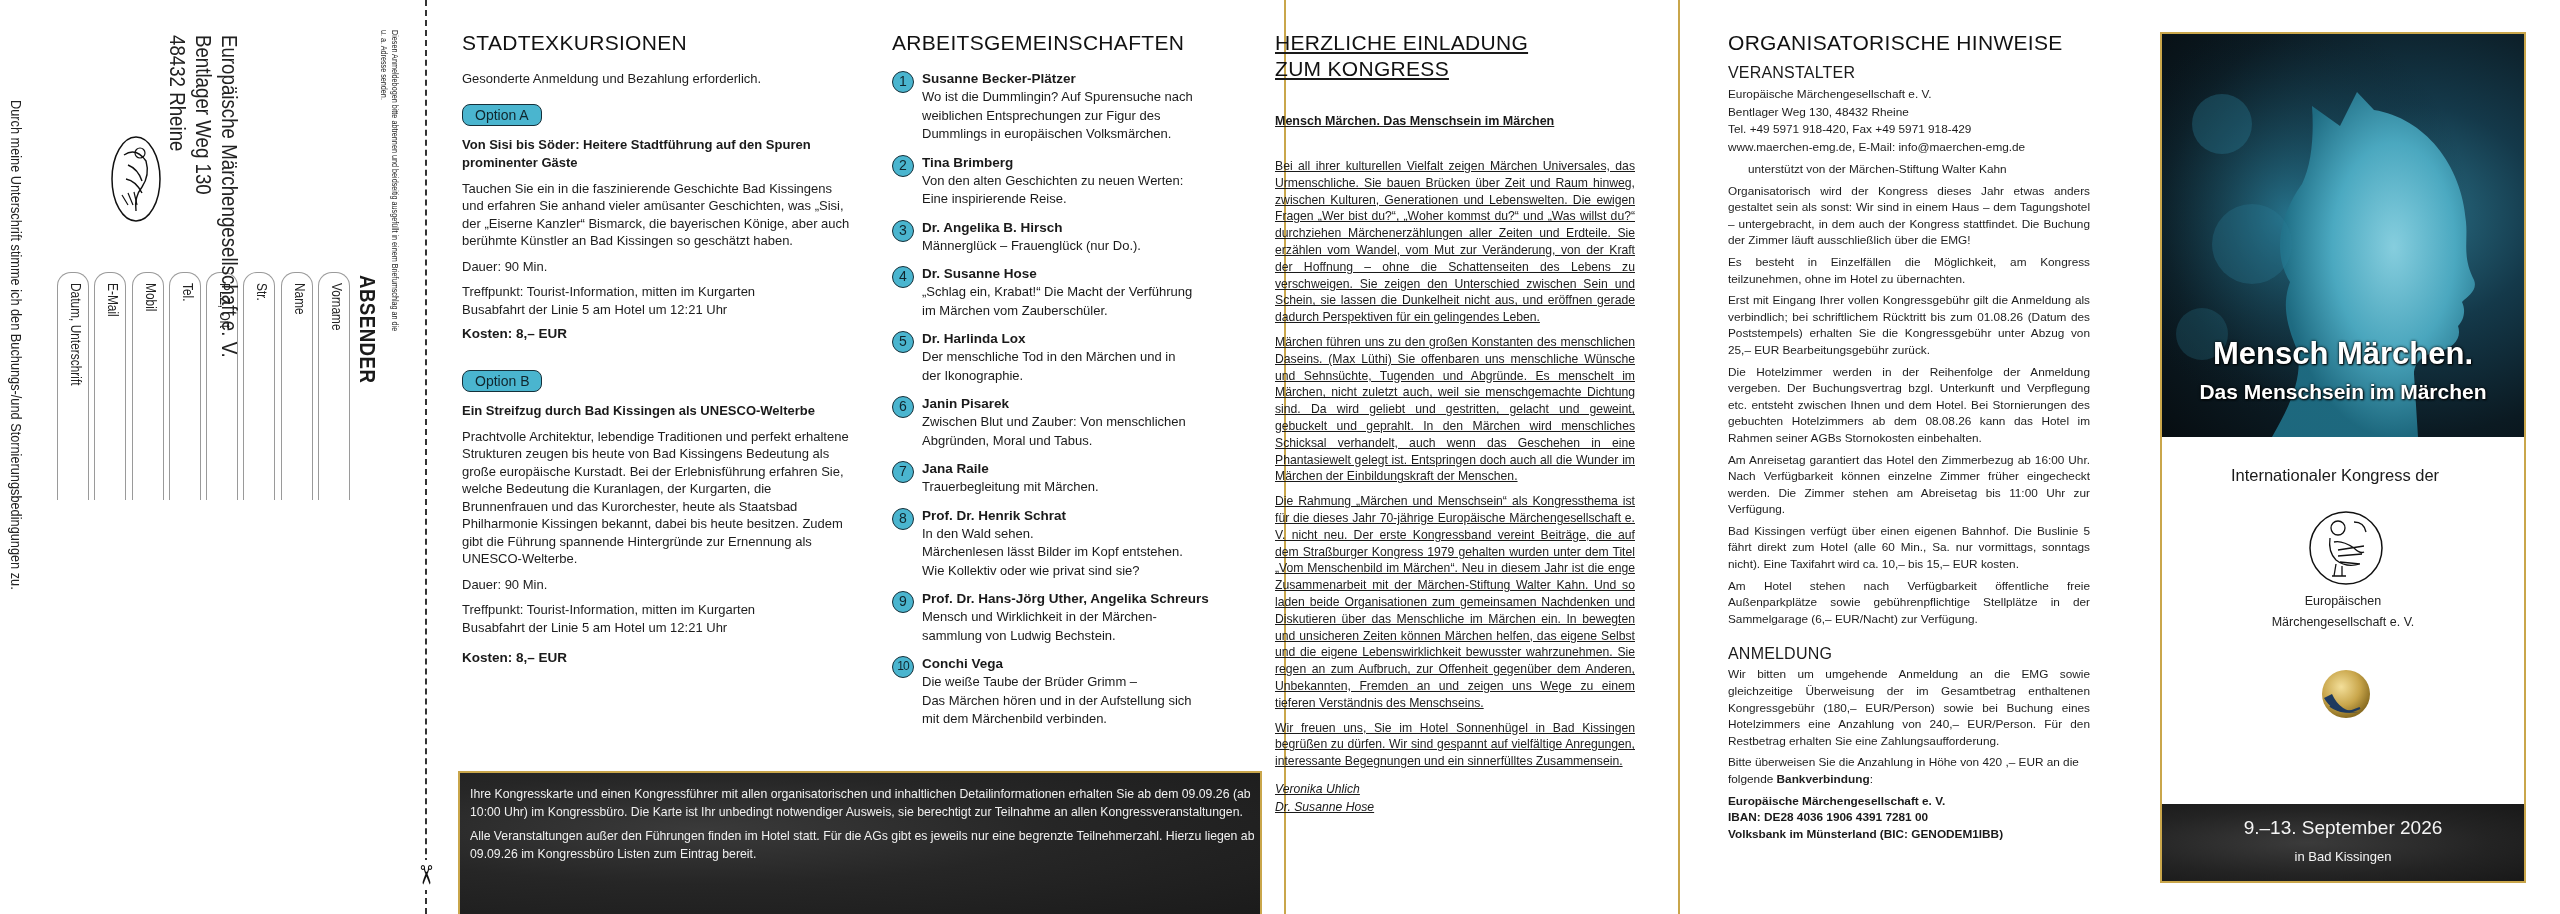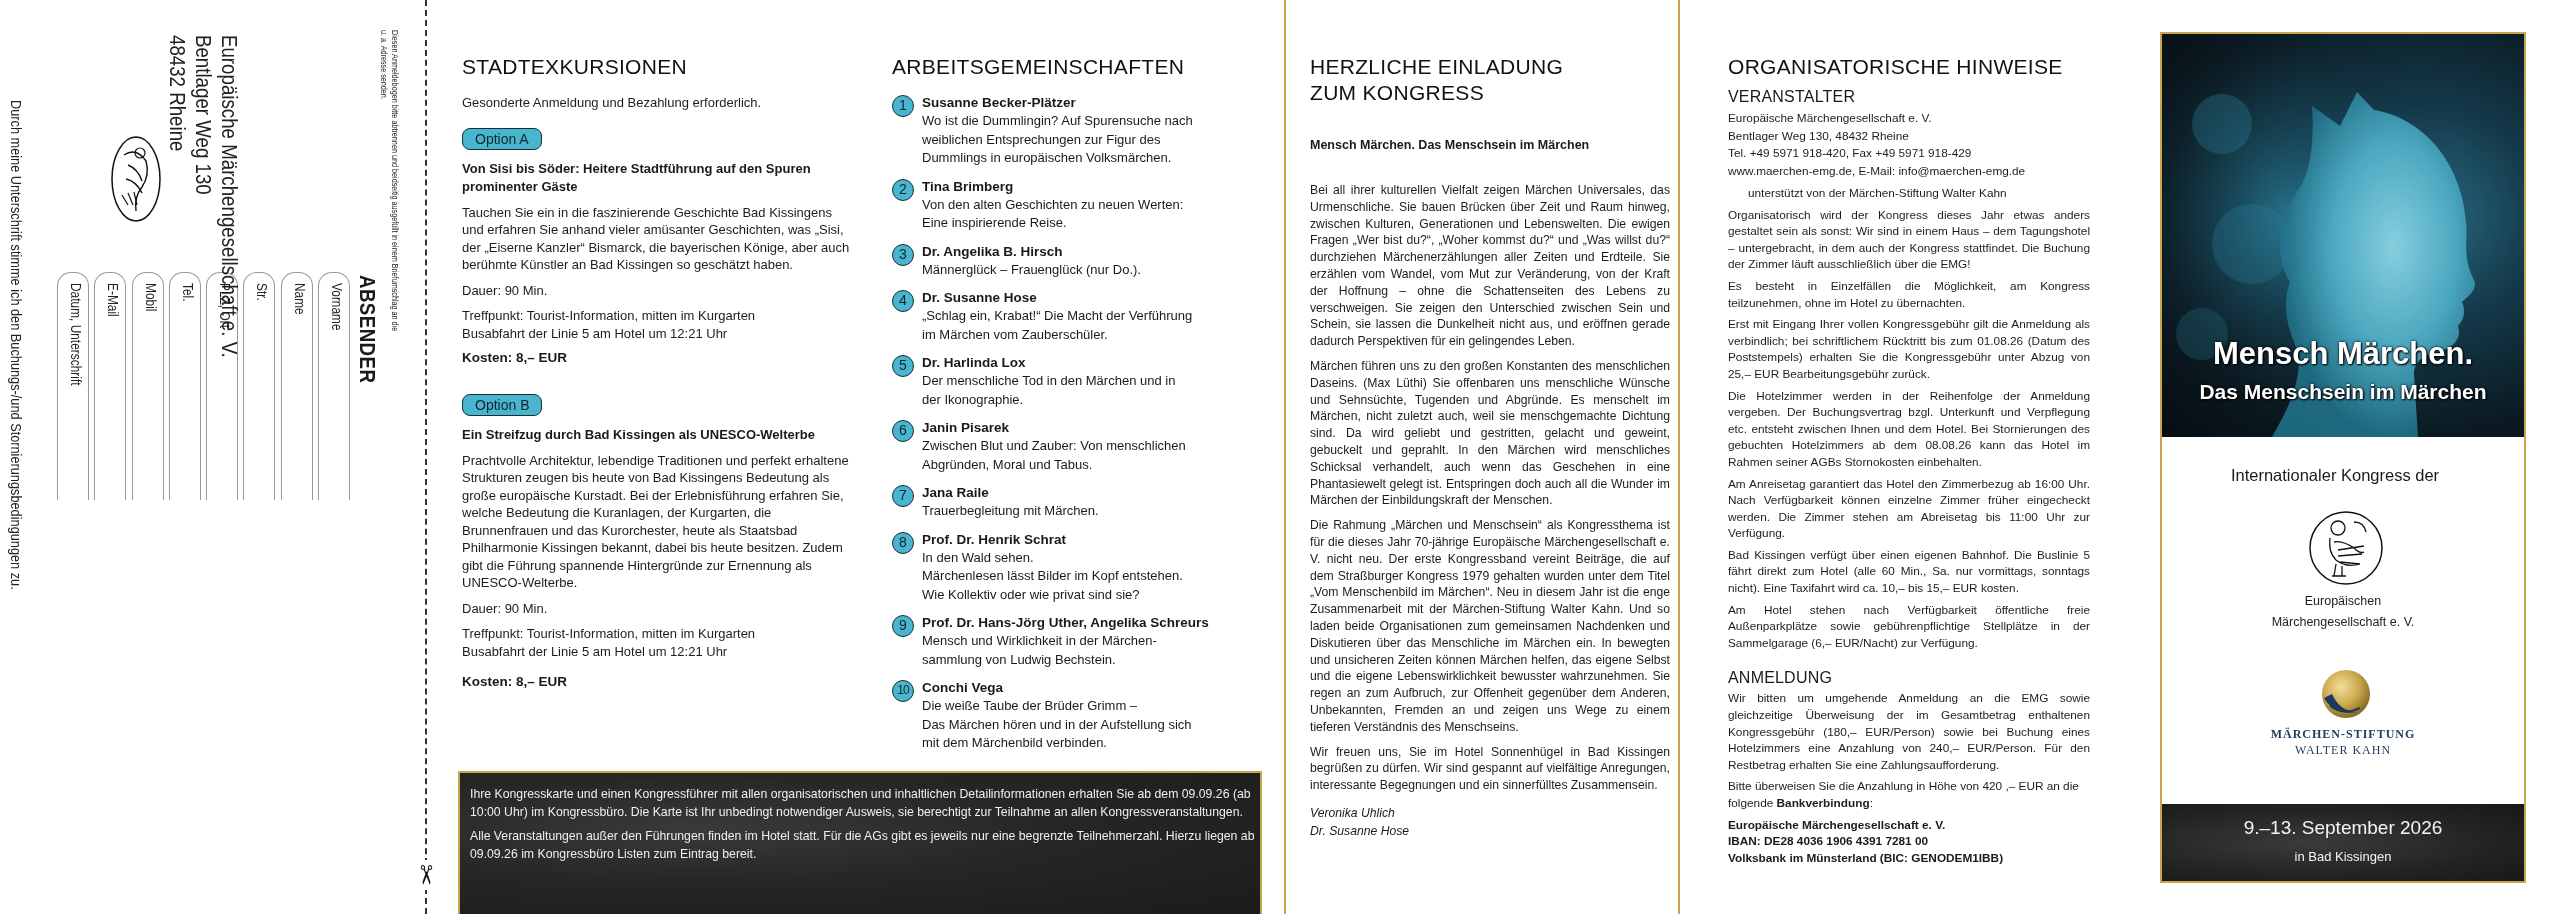--- a/index.html
+++ b/index.html
@@ -25,21 +25,21 @@
   .reg-field-inner { display: inline-block; transform: scaleX(0.85); transform-origin: 0 0; }
   .reg-address { position: absolute; left: 35px; top: 178px; font-size: 22px; line-height: 26px; color: #222; transform: scaleX(0.85); transform-origin: 0 0; }
   .reg-logo { position: absolute; left: 153px; top: 128px; width: 52px; height: 88px; }
   .reg-consent { position: absolute; left: 100px; top: 395px; font-size: 15px; color: #222; transform: scaleX(0.85); transform-origin: 0 0; white-space: nowrap; }
 
   .cut-line { position: absolute; left: 425px; top: 0; width: 0; height: 914px; border-left: 2px dashed #333; }
   .scissors { position: absolute; left: 411px; top: 858px; width: 30px; height: 34px; background: #fff; text-align: center; font-size: 26px; line-height: 34px; color: #111; transform: rotate(90deg); }
 
   
   .col { position: absolute; top: 30px; font-family: "Liberation Sans", sans-serif; }
-  .col h2 { font-size: 21px; font-weight: normal; letter-spacing: 0.3px; color: #111; line-height: 26px; margin-top: 24px; }
+  .col h2 { font-size: 21px; font-weight: normal; letter-spacing: 0.3px; color: #111; line-height: 26px; }
   .p { font-size: 13px; line-height: 17.5px; color: #1d1d1d; }
 
   
   .col-stadt { left: 462px; width: 390px; }
   .col-stadt .intro { margin-top: 14px; }
   .opt-badge {
     display: inline-block; margin-top: 16px; padding: 0 12px; height: 22px; line-height: 21px;
     background: #4ab5cf; border: 1.5px solid #15303a; border-radius: 8px;
     font-size: 14px; color: #10262d; font-weight: 500;
   }
@@ -69,21 +69,21 @@
     border: 2px solid #c9a64b; border-bottom: none;
     padding: 12px 12px 0 10px; color: #f2f2f2;
   }
   .info-box .p { color: #f0f0f0; font-size: 13.2px; line-height: 18px; transform: scaleX(0.93); transform-origin: 0 0; width: 860px; }
   .info-box .p + .p { margin-top: 6px; }
 
   
   .gold-div { position: absolute; top: 0; width: 2px; height: 914px; background: #c9a64b; }
 
   
-  .col-einl { left: 1310px; width: 360px; }
+  .col-einl { left: 1275px; width: 360px; text-decoration: underline; }
   .col-einl .subtitle { margin-top: 32px; font-size: 12.5px; font-weight: bold; }
   .col-einl .p { font-size: 12.2px; line-height: 16.8px; text-align: justify; }
   .col-einl .first { margin-top: 30px; }
   .col-einl .p + .p { margin-top: 8px; }
   .signatures { margin-top: 10px; font-style: italic; font-size: 12.2px; line-height: 18px; }
 
   
   .col-org { left: 1728px; width: 362px; }
   .col-org h3 { font-size: 16px; font-weight: normal; margin-top: 8px; letter-spacing: 0.2px; }
   .col-org .p { font-size: 11.8px; line-height: 16.6px; text-align: justify; }
@@ -350,22 +350,18 @@
       <radialGradient id="goldg" cx="40%" cy="35%" r="65%">
         <stop offset="0%" stop-color="#f3df9a"></stop>
         <stop offset="60%" stop-color="#c9a64b"></stop>
         <stop offset="100%" stop-color="#8a6d22"></stop>
       </radialGradient>
     </defs>
     <circle cx="26" cy="26" r="24" fill="url(#goldg)"></circle>
     <path d="M4 30 q10 18 34 14 q-18 0 -26 -18 Z" fill="#1e3a5f"></path>
     <path d="M10 38 q14 10 30 2" fill="none" stroke="#1e3a5f" stroke-width="2"></path>
   </svg>
-  <div class="cover-stiftung-name">
-    <div class="l1">MÄRCHEN-STIFTUNG</div>
-    <div>WALTER KAHN</div>
-  </div>
 
   <div class="cover-date-bar">
     <div class="d1">9.–13. September 2026</div>
     <div class="d2">in Bad Kissingen</div>
   </div>
 </div>
 
 </body></html>

